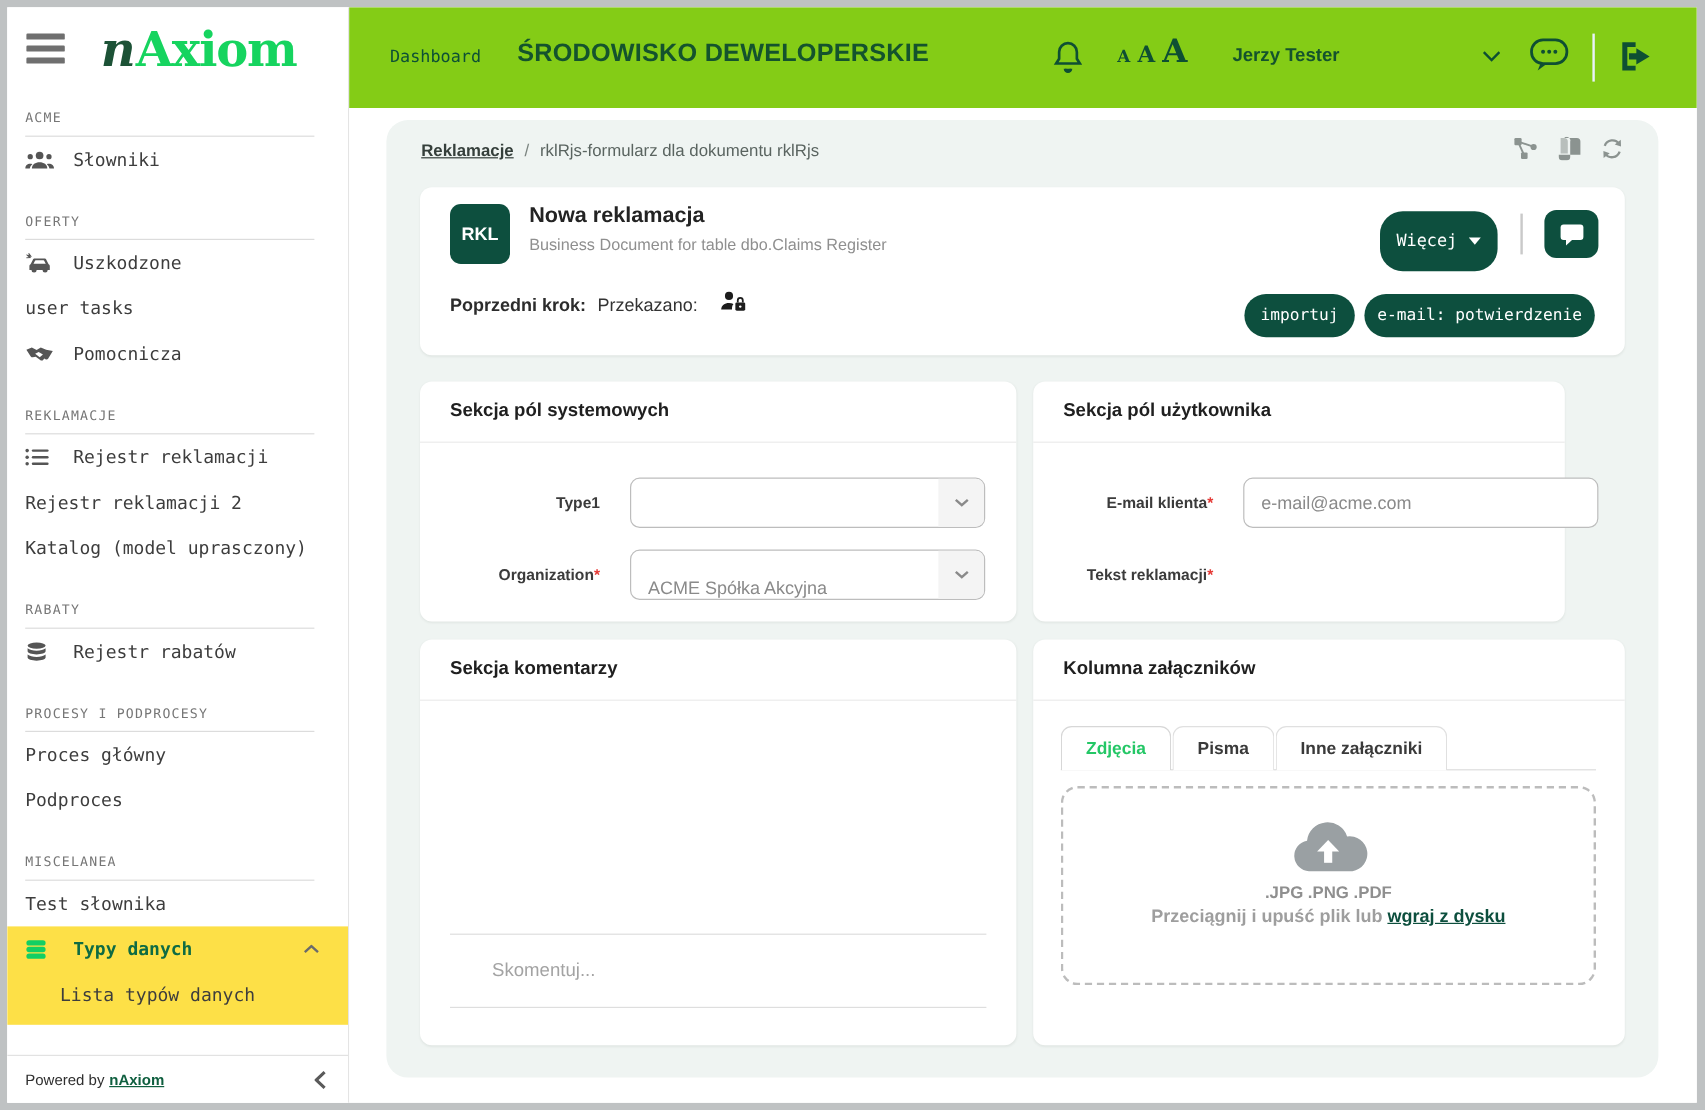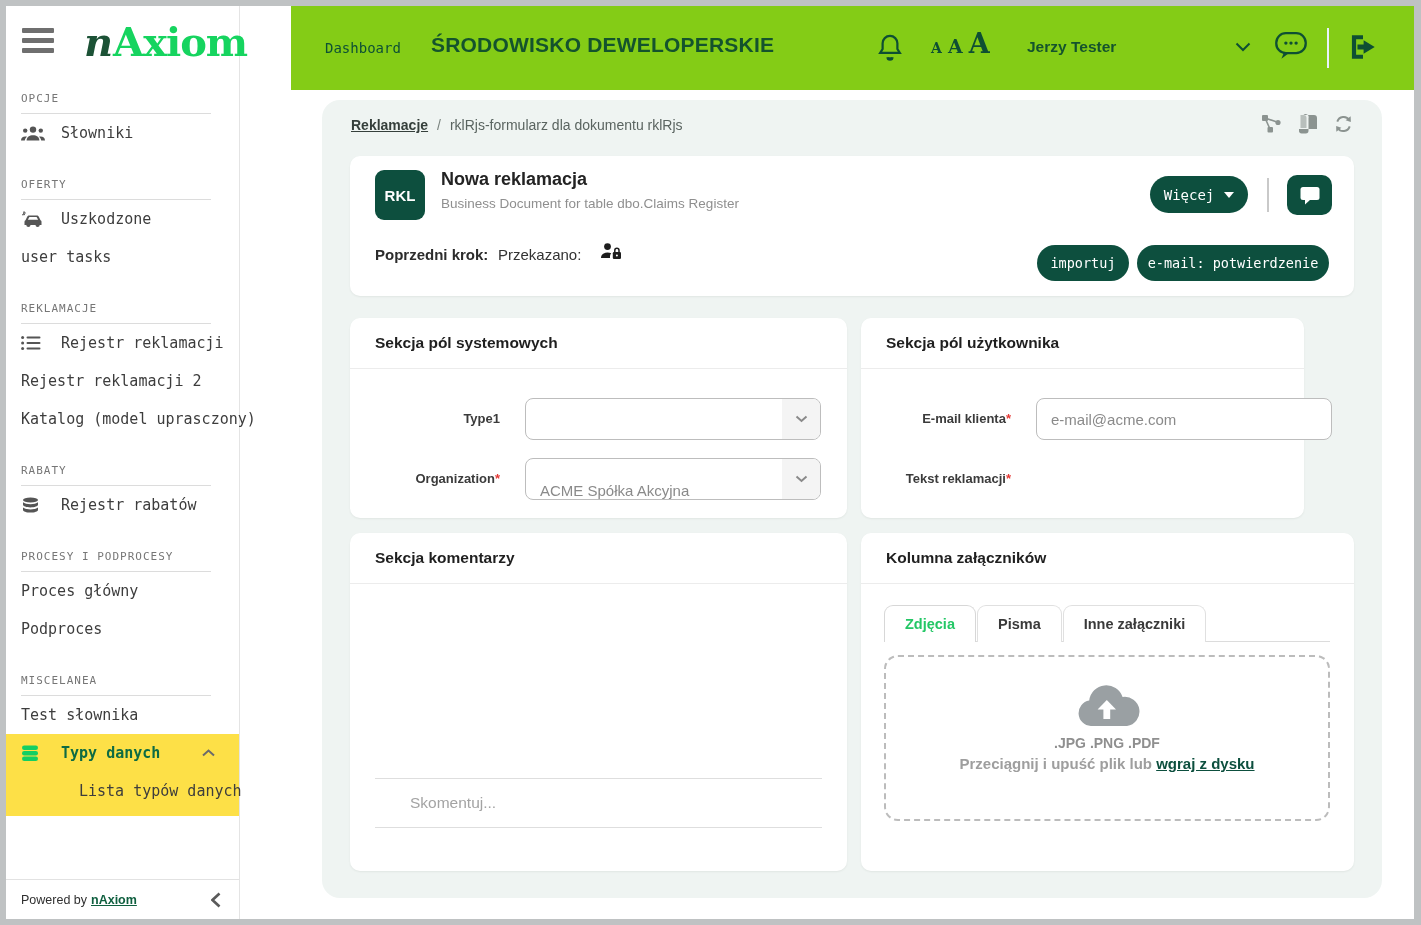--- a/index.html
+++ b/index.html
@@ -1,33 +1,33 @@
 <!DOCTYPE html>
 <html><head>
 <meta charset="utf-8">
 <style>
   * { margin:0; padding:0; box-sizing:border-box; }
   html,body { width:1421px; height:925px; }
   body { background:#bfc2c3; position:relative; font-family:"Liberation Sans", sans-serif; overflow:hidden; }
   .app { position:absolute; left:6px; top:6px; width:1408px; height:913px; background:#fff; overflow:hidden; }
 
   
-  .sidebar { position:absolute; left:0; top:0; width:234px; height:100%; background:#fff; border-right:1px solid #e4e4e4; }
+  .sidebar { position:absolute; left:0; top:0; width:285px; height:100%; background:#fff; border-right:1px solid #e4e4e4; }
   .hamburger { position:absolute; left:16px; top:22px; width:34px; height:26px; cursor:pointer; }
   .hamburger span { display:block; width:32px; height:4.5px; background:#6f6f6f; border-radius:1px; margin-bottom:5.5px; }
   .logo { position:absolute; left:78px; top:12px; font-size:40px; cursor:pointer; white-space:nowrap; }
   .logo .n { font-family:"DejaVu Serif", serif; font-style:italic; font-weight:bold; color:#1c5236; }
   .logo .axiom { font-family:"DejaVu Serif", serif; font-weight:bold; color:#16d45f; letter-spacing:-1px; }
   .nav { position:absolute; left:0; top:78px; width:100%; }
   .nav-title { font-family:"DejaVu Sans Mono", monospace; font-size:11px; letter-spacing:1px; color:#767676;
                margin:26px 28px 0 15px; padding-bottom:8px; border-bottom:1px solid #dcdcdc; }
   .nav-item { display:flex; align-items:center; height:38px; padding-left:15px; cursor:pointer;
               font-family:"DejaVu Sans Mono", monospace; font-size:15px; color:#3d3d3d; white-space:nowrap; }
   .nav-item .ic { width:26px; height:20px; margin-right:14px; flex:none; display:flex; align-items:center; }
-  .nav-item.child { padding-left:73px; }
+  .nav-item.child { padding-left:44px; }
   .active-block { background:#fde047; padding-bottom:6px; }
   .active-block .nav-item.parent { color:#0e6b43; font-weight:bold; }
   .active-block .chev { margin-left:auto; margin-right:24px; }
   .side-footer { position:absolute; left:0; bottom:0; width:100%; height:40px; border-top:1px solid #e2e2e2;
                  background:#fff; display:flex; align-items:center; padding:0 18px 0 15px; }
   .side-footer .pw { font-size:12.5px; color:#2f2f2f; }
   .side-footer a { font-size:12.5px; color:#0f5f3f; font-weight:bold; text-decoration:underline; cursor:pointer; margin-left:4px; }
   .side-footer .chev { margin-left:auto; cursor:pointer; }
 
   
@@ -55,21 +55,21 @@
   .panel-tools .tool { cursor:pointer; }
 
   .card { position:absolute; background:#fff; border-radius:10px; box-shadow:0 1px 2px rgba(60,80,70,.08); }
   .card-head { left:28px; top:56px; width:1004px; height:140px; }
   .badge { position:absolute; left:25px; top:14px; width:50px; height:50px; background:#0d4f3e; border-radius:9px;
            color:#fff; font-weight:bold; font-size:15px; display:flex; align-items:center; justify-content:center; }
   .doc-title { position:absolute; left:91px; top:13px; font-size:18px; font-weight:bold; color:#232323; }
   .doc-sub { position:absolute; left:91px; top:40px; font-size:13.5px; color:#8f8f8f; }
   .btn { background:#0d4f3e; color:#fff; font-family:"DejaVu Sans Mono", monospace; border:none; cursor:pointer;
          display:flex; align-items:center; justify-content:center; }
-  .btn-more { position:absolute; left:800px; top:20px; width:98px; height:37px; border-radius:19px; font-size:14px; gap:10px; }
+  .btn-more { position:absolute; left:800px; top:20px; width:98px; height:50px; border-radius:19px; font-size:14px; gap:10px; }
   .caret-down { width:0; height:0; border-left:5px solid transparent; border-right:5px solid transparent; border-top:6px solid #fff; }
   .head-div { position:absolute; left:917px; top:22px; width:1.5px; height:34px; background:#c9c9c9; }
   .btn-chat { position:absolute; left:937px; top:19px; width:45px; height:40px; border-radius:10px; }
   .prev-label { position:absolute; left:25px; top:90px; font-size:15px; font-weight:bold; color:#2c2c2c; }
   .prev-value { position:absolute; left:148px; top:90px; font-size:15px; color:#333; }
   .prev-icon  { position:absolute; left:250px; top:86px; }
   .btn-import { position:absolute; left:687px; top:89px; width:92px; height:36px; border-radius:18px; font-size:13.5px; }
   .btn-email  { position:absolute; left:787px; top:89px; width:192px; height:36px; border-radius:18px; font-size:13.5px; }
 
   .card-sys  { left:28px;  top:218px; width:497px; height:200px; }
@@ -83,21 +83,21 @@
   .frow .flabel { position:absolute; left:0; top:0; width:150px; text-align:right; font-size:13px; font-weight:bold;
                   color:#3b3b3b; line-height:42px; white-space:nowrap; }
   .req { color:#e53935; }
   .fctl { position:absolute; left:175px; top:0; width:296px; height:42px; border:1px solid #bdbdbd; border-radius:8px; background:#fff; }
   .select { cursor:pointer; display:flex; align-items:flex-end; }
   .select .sel-text { flex:1; padding-left:14px; font-size:15px; color:#8a8a8a; white-space:nowrap; overflow:hidden; }
   .select .sel-btn { width:38px; height:100%; background:#f4f4f4; border-radius:0 7px 7px 0; display:flex; align-items:center; justify-content:center; }
   .tinput { width:100%; height:100%; border:none; outline:none; background:transparent; border-radius:8px;
             padding-left:14px; font-size:15px; color:#8a8a8a; font-family:"Liberation Sans", sans-serif; }
 
-  .comment-box { position:absolute; left:25px; right:25px; top:245px; height:50px; border-top:1px solid #dedede; border-bottom:1px solid #dedede; }
+  .comment-box { position:absolute; left:25px; right:25px; top:245px; height:62px; border-top:1px solid #dedede; border-bottom:1px solid #dedede; }
   .comment-box input { width:100%; height:100%; border:none; outline:none; padding-left:35px; font-size:15.5px;
                        color:#6f6f6f; background:transparent; font-family:"Liberation Sans", sans-serif; }
   .comment-box input::placeholder { color:#a3a3a3; }
 
   .tabs { position:absolute; left:23px; top:72px; width:446px; display:flex; border-bottom:1px solid #dcdcdc; }
   .tab { height:37px; padding:0 20px; display:flex; align-items:center; justify-content:center; cursor:pointer;
          font-size:14.5px; font-weight:bold; color:#3a3a3a; border:1px solid #e0e0e0; border-bottom:none;
          border-radius:9px 9px 0 0; background:#fff; margin-bottom:-1px; }
   .tab + .tab { margin-left:1px; }
   .tab.active { color:#24c766; border-color:#d7d7d7; }
@@ -117,21 +117,21 @@
 
   <div class="sidebar">
     <div class="hamburger">
         <span></span>
         <span></span>
         <span></span>
       </div>
     <div class="logo"><span class="n">n</span><span class="axiom">Axiom</span></div>
 
     <div class="nav">
-      <div class="nav-title" style="margin-top:8px">OPCJE</div>
+      <div class="nav-title" style="margin-top:8px">ACME</div>
       <div class="nav-item">
         <span class="ic">
           <svg width="24" height="17" viewBox="0 0 24 17" fill="#555">
               <circle cx="12" cy="4.6" r="3.2"></circle>
               <path d="M5.6 15.5c0-3.4 2.9-5.2 6.4-5.2s6.4 1.8 6.4 5.2z"></path>
               <circle cx="4.2" cy="5.6" r="2.2"></circle>
               <path d="M0 15.5c0-2.6 1.8-4 4.3-4 .6 0 1.2.1 1.7.3-1.3 1-2 2.3-2.2 3.7z"></path>
               <circle cx="19.8" cy="5.6" r="2.2"></circle>
               <path d="M24 15.5c0-2.6-1.8-4-4.3-4-.6 0-1.2.1-1.7.3 1.3 1 2 2.3 2.2 3.7z"></path>
             </svg>
@@ -144,20 +144,28 @@
         <span class="ic">
           <svg width="24" height="18" viewBox="0 0 24 18" fill="#555">
               <path d="M4.5 10.2l1.8-3.6c.3-.7 1-1.1 1.8-1.1h7.8c.8 0 1.5.4 1.8 1.1l1.8 3.6c.6.2 1 .8 1 1.5v3.2h-1.8a2.1 2.1 0 0 1-4.2 0h-5a2.1 2.1 0 0 1-4.2 0H3.5v-3.2c0-.7.4-1.3 1-1.5zm2.4-.4h10.2l-1.3-2.6a.6.6 0 0 0-.5-.3H8.7a.6.6 0 0 0-.5.3z"></path>
               <path d="M2.8 1.2l1.6 2-2.4-.4 1.9 1.8-2.9.2" stroke="#555" stroke-width="1" fill="none"></path>
             </svg>
         </span>
         <span>Uszkodzone</span>
       </div>
       <div class="nav-item">
         <span>user tasks</span>
+      </div>
+      <div class="nav-item">
+        <span class="ic">
+          <svg width="24" height="15" viewBox="0 0 24 15" fill="#555">
+              <path d="M1 3.5l4.5-2 4 2.2L13 1.5l4.5 2 5.5 1-3.8 6.2c-.5.8-1.5 1-2.3.6l-1-.6-.8 1c-.6.8-1.8 1-2.6.3l-3.7-2.8-2.5.5c-.9.2-1.8-.3-2.1-1.2L1 3.5zm7.3 3.3l3.8 3 2.7-2.3-3.6-2.1-2.9 1.4z"></path>
+            </svg>
+        </span>
+        <span>Pomocnicza</span>
       </div>
 
       <div class="nav-title">REKLAMACJE</div>
       <div class="nav-item">
         <span class="ic">
           <svg width="20" height="16" viewBox="0 0 20 16" fill="#555">
               <circle cx="1.6" cy="2.5" r="1.5"></circle>
               <circle cx="1.6" cy="8" r="1.5"></circle>
               <circle cx="1.6" cy="13.5" r="1.5"></circle>
               <rect x="5.5" y="1.5" width="14" height="2" rx="1"></rect>

